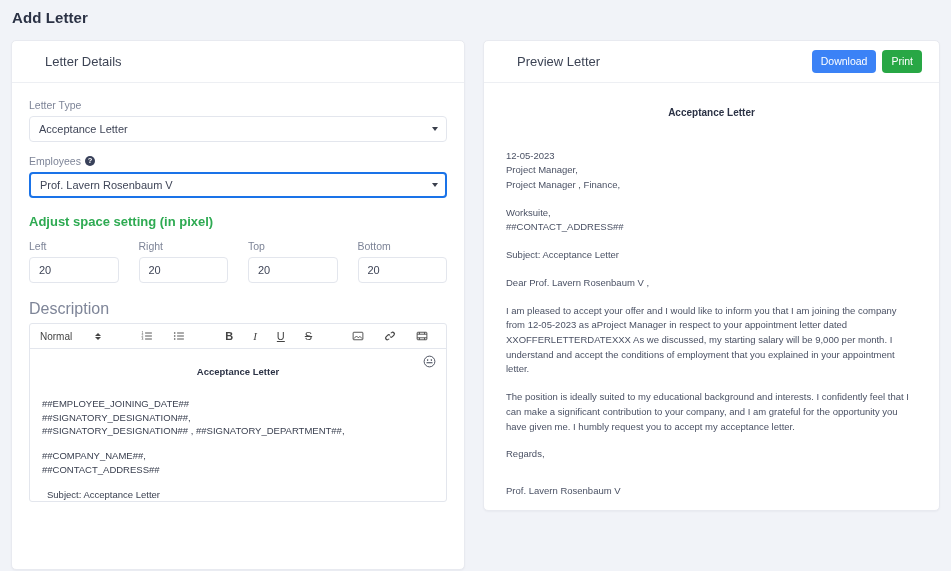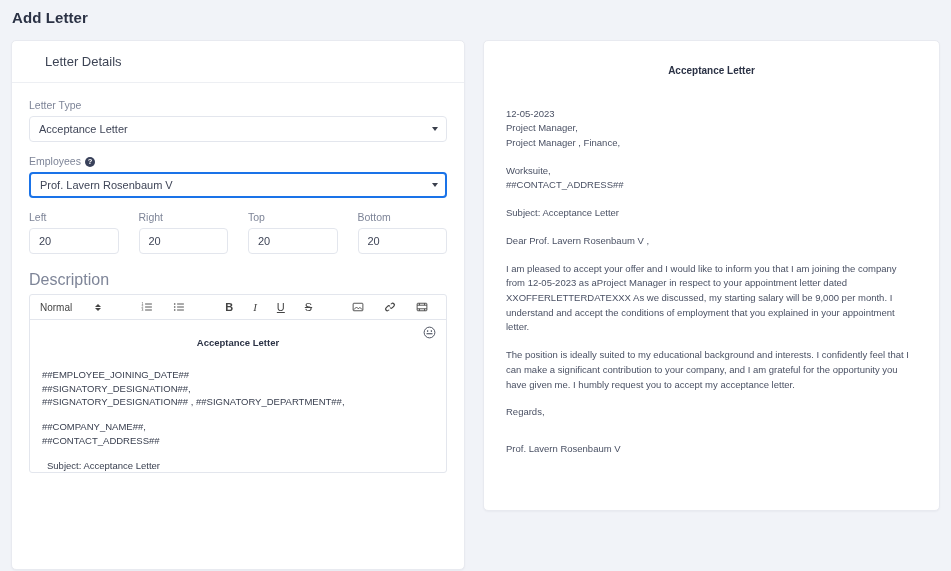--- a/index.html
+++ b/index.html
@@ -60,21 +60,21 @@
   .btn-download { background: #3b82f6; }
   .btn-print { background: #28a745; }
 
   .card-body { padding: 16px 17px 0 17px; }
 
   .field-label {
     font-size: 10.5px;
     color: #7e8598;
     margin-bottom: 5px;
     display: flex;
-    align-items: flex-end;
+    align-items: center;
     gap: 4px;
   }
   .help-icon {
     display:inline-flex; align-items:center; justify-content:center;
     width:10px; height:10px; border-radius:50%;
     background:#39415a; color:#fff; font-size:7.5px; font-weight:bold;
     line-height:1;
   }
   .select, .txtinput {
     width: 100%;
@@ -205,20 +205,21 @@
 
       <div class="select-wrap">
         <div class="field-label">
           <span>Employees</span>
           <span class="help-icon">?</span>
         </div>
         <div class="select focused" style="display:flex;align-items:center;">Prof. Lavern Rosenbaum V</div>
         <span class="caret" style="top:calc(50% + 8px);"></span>
       </div>
 
+      <div class="section-title">Adjust space setting (in pixel)</div>
 
       <div class="spacing-row">
         <div class="spacing-col">
           <div class="field-label">Left</div>
           <input class="txtinput" value="20" style="">
         </div>
         <div class="spacing-col">
           <div class="field-label">Right</div>
           <input class="txtinput" value="20" style="">
         </div>
@@ -318,20 +319,27 @@
           <div class="ed-line">##COMPANY_NAME##,</div>
           <div class="ed-line">##CONTACT_ADDRESS##</div>
           <div class="ed-gap"></div>
           <div class="ed-line ed-indent">Subject: Acceptance Letter</div>
         </div>
       </div>
     </div>
   </div>
 
   <div class="card card-right">
+    <div class="card-head">
+      <h2>Preview Letter</h2>
+      <div class="head-actions">
+        <button class="btn btn-download">Download</button>
+        <button class="btn btn-print">Print</button>
+      </div>
+    </div>
     <div class="preview-body">
       <div class="preview-title">Acceptance Letter</div>
       <div class="pv-block">12-05-2023
 Project Manager,
 Project Manager , Finance,</div>
       <div class="pv-block">Worksuite,
 ##CONTACT_ADDRESS##</div>
       <div class="pv-block">Subject: Acceptance Letter</div>
       <div class="pv-block">Dear Prof. Lavern Rosenbaum V ,</div>
       <div class="pv-para">I am pleased to accept your offer and I would like to inform you that I am joining the company from 12-05-2023 as aProject Manager in respect to your appointment letter dated XXOFFERLETTERDATEXXX As we discussed, my starting salary will be 9,000 per month. I understand and accept the conditions of employment that you explained in your appointment letter.</div>

